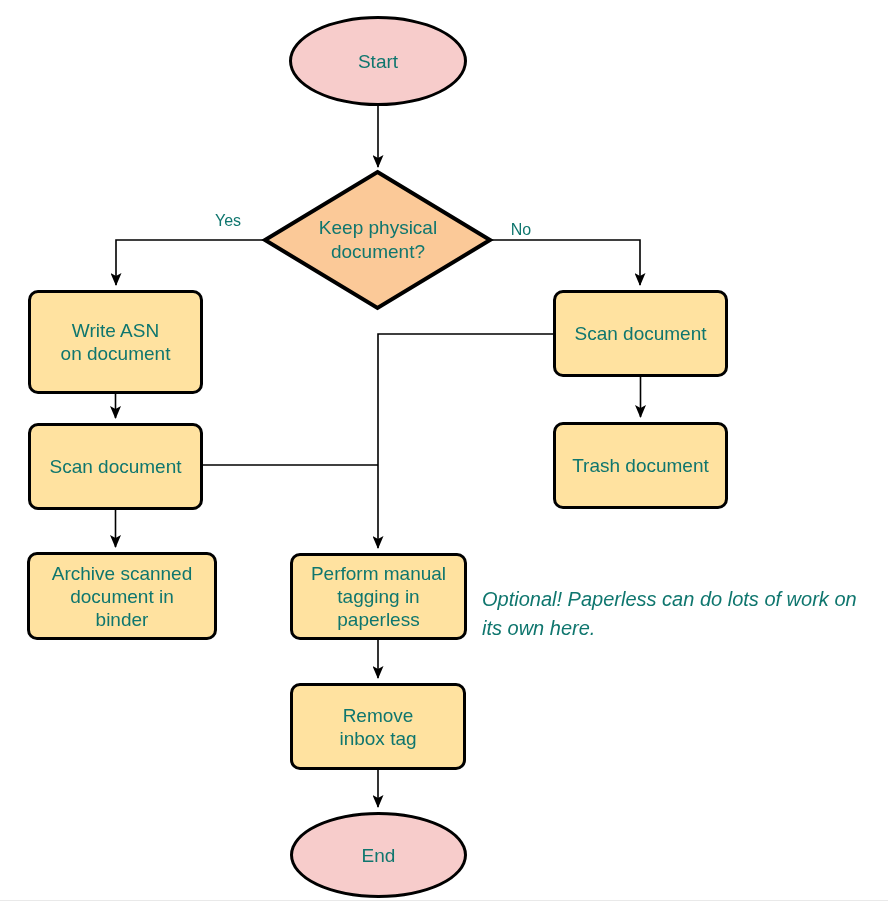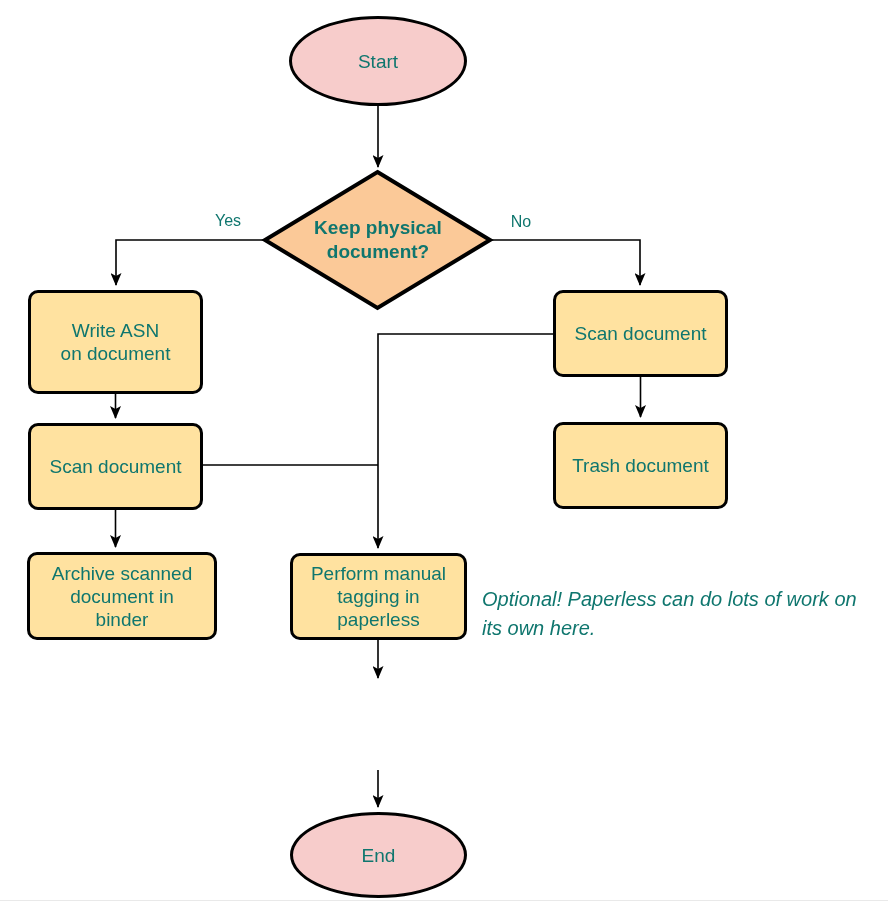--- a/index.html
+++ b/index.html
@@ -36,21 +36,20 @@
   .process  { border-radius: 10px; background: var(--process-fill); }
   .decision-label {
     position: absolute;
     display: flex;
     align-items: center;
     justify-content: center;
     text-align: center;
     white-space: pre-line;
     font-size: 19px;
     line-height: 24px;
-    font-weight: bold;
   }
   .edge-label {
     position: absolute;
     transform: translate(-50%, -50%);
     font-size: 16px;
     line-height: 16px;
     background: #ffffff;
     padding: 0 2px;
   }
   .note {
@@ -65,21 +64,21 @@
   #label-decision { left: 278px; top: 207px; width: 200px; height: 66px; }
   #node-write-asn { left: 28px;  top: 290px; width: 175px; height: 104px; }
   #node-scan-left { left: 28px;  top: 423px; width: 175px; height: 87px; }
   #node-archive   { left: 27px;  top: 552px; width: 190px; height: 88px; }
   #node-scan-right{ left: 553px; top: 290px; width: 175px; height: 87px; }
   #node-trash     { left: 553px; top: 422px; width: 175px; height: 87px; }
   #node-tagging   { left: 290px; top: 553px; width: 177px; height: 87px; }
   #node-remove    { left: 290px; top: 683px; width: 176px; height: 87px; }
   #node-end       { left: 290px; top: 812px; width: 177px; height: 86px; }
   #label-yes { left: 228px; top: 221px; }
-  #label-no  { left: 521px; top: 222px; }
+  #label-no  { left: 521px; top: 230px; }
   #note-optional { left: 482px; top: 585px; width: 400px; }
   #bottom-line { position: absolute; left: 0; top: 900px; width: 888px; height: 1px; background: #e9e9e9; }
 </style>
 </head>
 <body>
 
 <div id="canvas" style="--terminal-fill: #F7CCCB; --process-fill: #FFE2A0; --decision-fill: #FBC998; --stroke: #000000;">
 
   <svg id="edges" viewBox="0 0 888 907" xmlns="http://www.w3.org/2000/svg">
     <defs>
@@ -124,18 +123,20 @@
 
   <div id="node-tagging" class="node process">Perform manual
 tagging in
 paperless</div>
 
   <div id="node-trash" class="node process">Trash document</div>
 
   <div id="note-optional" class="note">Optional! Paperless can do lots of work on
 its own here.</div>
 
+  <div id="node-remove" class="node process">Remove
+inbox tag</div>
 
   <div id="node-end" class="node terminal">End</div>
 
   <div id="bottom-line"></div>
 
 </div>
 
 </body></html>

